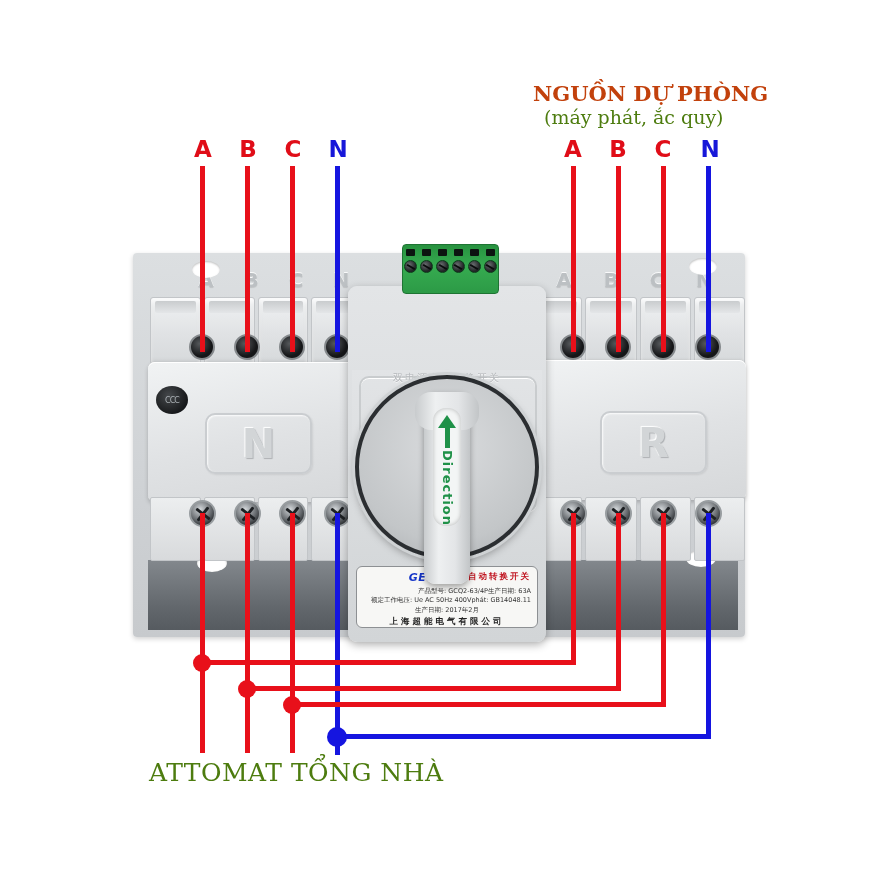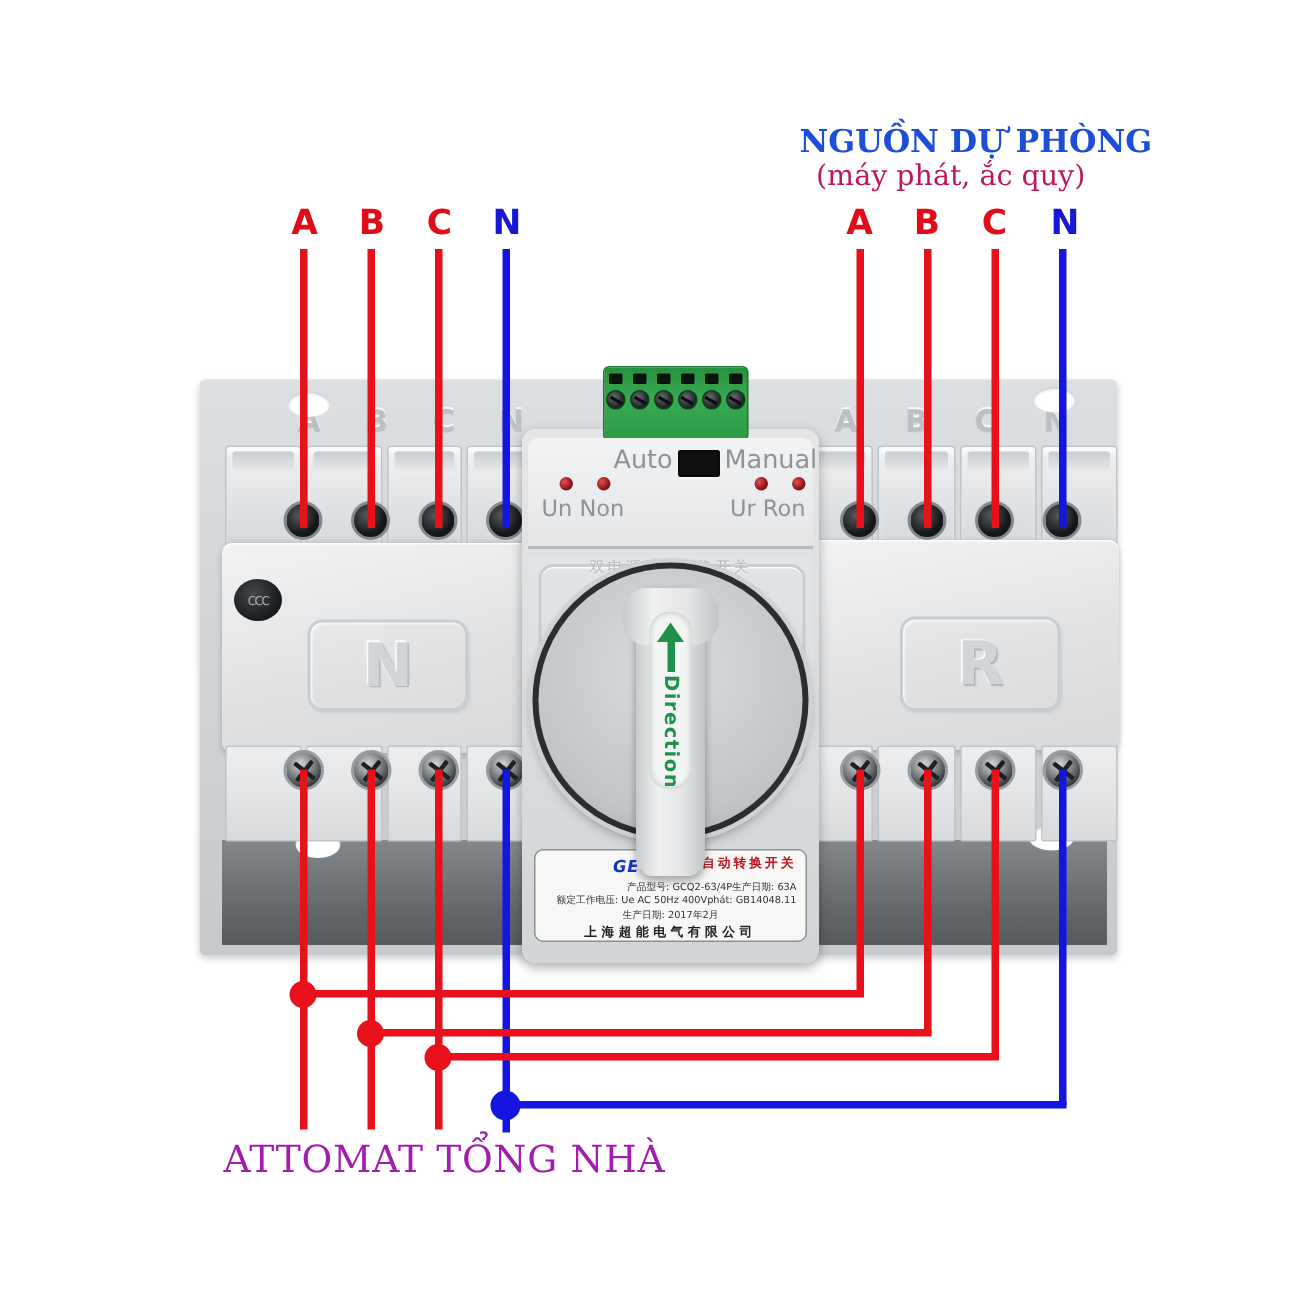--- a/index.html
+++ b/index.html
@@ -6,25 +6,25 @@
   .stage{position:relative;width:871px;height:871px;background:#fff;overflow:hidden;
          font-family:"DejaVu Sans",sans-serif;}
 
   
   .title{position:absolute;left:0;top:34px;width:100%;padding-left:58px;box-sizing:border-box;
          text-align:center;font-family:"DejaVu Serif","Liberation Serif",serif;
          font-size:29px;font-weight:bold;color:#ce1150;letter-spacing:.5px;}
   .lbl-grid{position:absolute;left:163px;top:106px;font-family:"DejaVu Serif",serif;
             font-size:21px;font-weight:bold;color:#1c2fc4;}
   .lbl-backup{position:absolute;left:533px;top:81px;font-family:"DejaVu Serif",serif;
-            font-size:21px;font-weight:bold;color:#1d4ed8;}
+            font-size:21px;font-weight:bold;color:#c2410c;}
   .lbl-backup-sub{position:absolute;left:544px;top:106px;font-family:"DejaVu Serif",serif;
-            font-size:19px;color:#be185d;}
+            font-size:19px;color:#4d7c0f;}
   .lbl-output{position:absolute;left:149px;top:758px;font-family:"DejaVu Serif",serif;
-            font-size:25px;color:#a21caf;letter-spacing:.5px;}
+            font-size:25px;color:#4d7c0f;letter-spacing:.5px;}
 
   .tletter{position:absolute;top:136px;transform:translateX(-50%);
            font-size:23px;font-weight:bold;font-family:"DejaVu Sans",sans-serif;}
   .tl-red{color:#e00d18;} .tl-blue{color:#1717d9;}
   #stl-a{left:203px;} #stl-b{left:248px;} #stl-c{left:293px;} #stl-n{left:338px;}
   #str-a{left:573px;} #str-b{left:618px;} #str-c{left:663px;} #str-n{left:710px;}
 
   
   .wire{position:absolute;z-index:30;}
   .wv{width:5px;} .wh{height:5px;}
@@ -264,31 +264,20 @@
   <div class="bscrew bs" id="bs2"></div>
   <div class="bscrew bs" id="bs3"></div>
   <div class="bscrew bs" id="bs4"></div>
   <div class="bscrew bs" id="bs5"></div>
   <div class="bscrew bs" id="bs6"></div>
   <div class="bscrew bs" id="bs7"></div>
   <div class="bscrew bs" id="bs8"></div>
 
   <div class="module"></div>
 
-  <div class="cpanel">
-    <span class="auto">Auto</span>
-    <div class="cswitch"></div>
-    <span class="manual">Manual</span>
-    <div class="led" id="led1"></div>
-    <div class="led" id="led2"></div>
-    <div class="led" id="led3"></div>
-    <div class="led" id="led4"></div>
-    <span class="ledlab" id="ledlab-l">Un Non</span>
-    <span class="ledlab" id="ledlab-r">Ur Ron</span>
-  </div>
 
   <div class="dial">
     <div class="groove"></div>
     <span class="cntext">双电源自动转换开关</span>
     <span class="arcm" id="arc-off">OFF</span>
     <span class="arcm" id="arc-arr-l">←→</span>
     <span class="arcm" id="arc-arr-r">←→</span>
     <span class="arcm" id="arc-r">R</span>
     <span class="arcm" id="arc-n">N</span>
     <span class="arcm" id="arc-on-l">ON</span>

